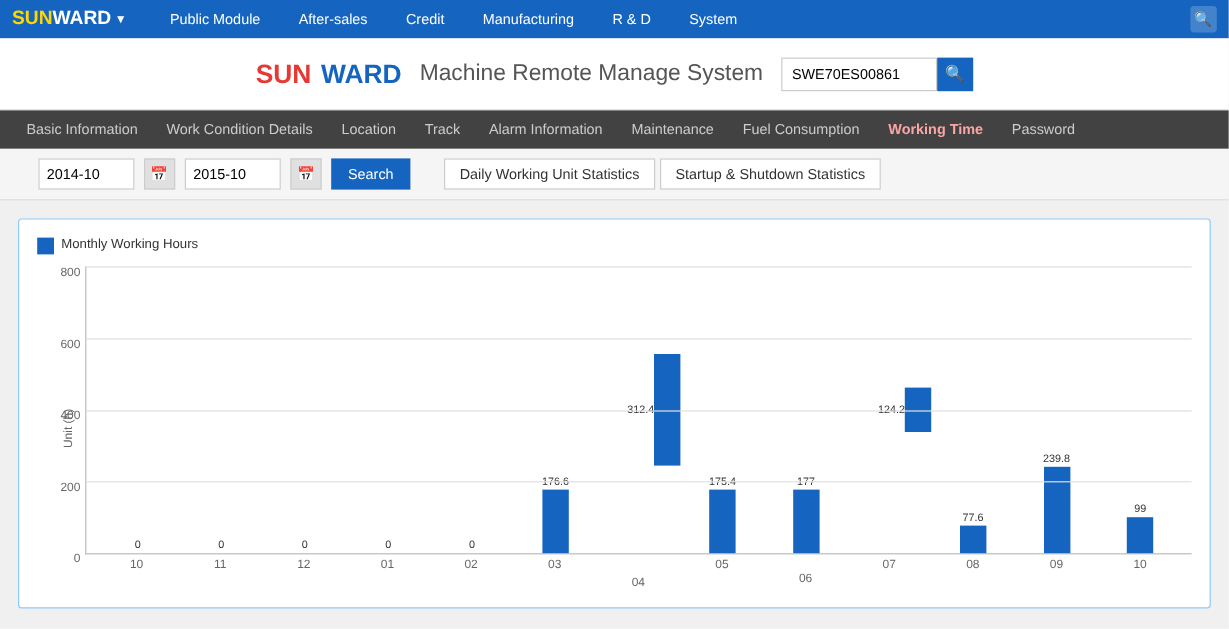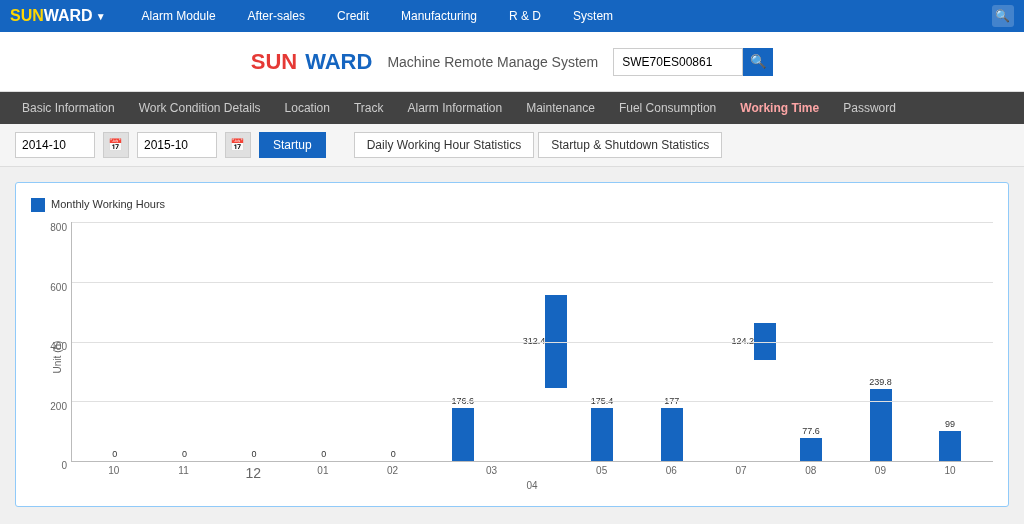--- a/index.html
+++ b/index.html
@@ -58,21 +58,21 @@
       align-items: center;
       justify-content: center;
       height: 60px;
       border-bottom: 1px solid #ddd;
     }
     .brand-logo {
       display: flex;
       align-items: center;
       gap: 8px;
     }
-    .brand-subtitle { color: #555; font-size: 14px; margin: 0 15px; }
+    .brand-subtitle { color: #555; font-size: 19px; margin: 0 15px; }
     .search-box {
       display: flex;
       align-items: center;
     }
     .search-input {
       border: 1px solid #ccc;
       padding: 4px 8px;
       font-size: 12px;
       width: 130px;
       height: 28px;
@@ -106,21 +106,21 @@
       cursor: pointer;
       font-size: 12px;
     }
     .sub-nav-item.active { color: #fca5a5; font-weight: bold; }
 
     
     .toolbar {
       background: #f5f5f5;
       display: flex;
       align-items: center;
-      padding: 8px 15px;
+      padding: 8px 32px;
       gap: 8px;
       border-bottom: 1px solid #ddd;
     }
     .date-input {
       border: 1px solid #ccc;
       padding: 3px 6px;
       font-size: 12px;
       height: 26px;
       width: 80px;
     }
@@ -189,21 +189,21 @@
 </head>
 <body>
 
 <div class="top-nav">
   <div class="logo-area">
     <span class="logo-sun">SUN</span>
       <span class="logo-ward">WARD</span>
     <span class="logo-arrow">▼</span>
   </div>
   <div class="top-nav-items" id="top-nav-container">
-      <div class="top-nav-item">Alarm Module</div>
+      <div class="top-nav-item">Public Module</div>
       <div class="top-nav-item">After-sales</div>
       <div class="top-nav-item">Credit</div>
       <div class="top-nav-item">Manufacturing</div>
       <div class="top-nav-item">R &amp; D</div>
       <div class="top-nav-item">System</div>
     </div>
   <div class="top-search">🔍</div>
 </div>
 
 <div class="header-bar">
@@ -228,23 +228,23 @@
     <div class="sub-nav-item">Fuel Consumption</div>
     <div class="sub-nav-item active">Working Time</div>
     <div class="sub-nav-item">Password</div>
   </div>
 
 <div class="toolbar">
   <input class="date-input" type="text" value="2014-10" style="">
   <div class="cal-icon">📅</div>
   <input class="date-input" type="text" value="2015-10" style="">
   <div class="cal-icon">📅</div>
-  <button class="search-btn">Startup</button>
+  <button class="search-btn">Search</button>
   <div class="tab-buttons" id="tab-buttons-container">
-      <button class="tab-btn">Daily Working Hour Statistics</button>
+      <button class="tab-btn">Daily Working Unit Statistics</button>
       <button class="tab-btn">Startup &amp; Shutdown Statistics</button>
     </div>
 </div>
 
 <div class="chart-container">
   <div class="chart-legend">
     <div class="legend-color"></div>
     <span class="legend-label">Monthly Working Hours</span>
   </div>
   <div style="display:flex;">
@@ -314,27 +314,27 @@
             </div>
             <div style="flex: 1 1 0%; display: flex; flex-direction: column; align-items: center; justify-content: flex-end; height: 100%;">
               <div style="font-size: 9px; color: rgb(51, 51, 51); margin-bottom: 2px;">99</div>
               <div style="width: 22px; height: 29.7px; background: rgb(21, 101, 192);"></div>
             </div>
           </div>
       </div>
       <div style="display:flex;padding:0 8px;" id="x-axis-labels">
           <div style="flex: 1 1 0%; text-align: center; font-size: 10px; color: rgb(102, 102, 102); margin-top: 3px;">10</div>
           <div style="flex: 1 1 0%; text-align: center; font-size: 10px; color: rgb(102, 102, 102); margin-top: 3px;">11</div>
-          <div style="flex: 1 1 0%; text-align: center; font-size: 14px; color: rgb(102, 102, 102); margin-top: 3px;">12</div>
+          <div style="flex: 1 1 0%; text-align: center; font-size: 10px; color: rgb(102, 102, 102); margin-top: 3px;">12</div>
           <div style="flex: 1 1 0%; text-align: center; font-size: 10px; color: rgb(102, 102, 102); margin-top: 3px;">01</div>
           <div style="flex: 1 1 0%; text-align: center; font-size: 10px; color: rgb(102, 102, 102); margin-top: 3px;">02</div>
-          <div style="flex: 1 1 0%; text-align: right; font-size: 10px; color: rgb(102, 102, 102); margin-top: 3px;">03</div>
+          <div style="flex: 1 1 0%; text-align: center; font-size: 10px; color: rgb(102, 102, 102); margin-top: 3px;">03</div>
           <div style="flex: 1 1 0%; text-align: center; font-size: 10px; color: rgb(102, 102, 102); margin-top: 18px;">04</div>
           <div style="flex: 1 1 0%; text-align: center; font-size: 10px; color: rgb(102, 102, 102); margin-top: 3px;">05</div>
-          <div style="flex: 1 1 0%; text-align: center; font-size: 10px; color: rgb(102, 102, 102); margin-top: 3px;">06</div>
+          <div style="flex: 1 1 0%; text-align: center; font-size: 10px; color: rgb(102, 102, 102); margin-top: 15px;">06</div>
           <div style="flex: 1 1 0%; text-align: center; font-size: 10px; color: rgb(102, 102, 102); margin-top: 3px;">07</div>
           <div style="flex: 1 1 0%; text-align: center; font-size: 10px; color: rgb(102, 102, 102); margin-top: 3px;">08</div>
           <div style="flex: 1 1 0%; text-align: center; font-size: 10px; color: rgb(102, 102, 102); margin-top: 3px;">09</div>
           <div style="flex: 1 1 0%; text-align: center; font-size: 10px; color: rgb(102, 102, 102); margin-top: 3px;">10</div>
         </div>
     </div>
   </div>
 </div>
 
 </body></html>

